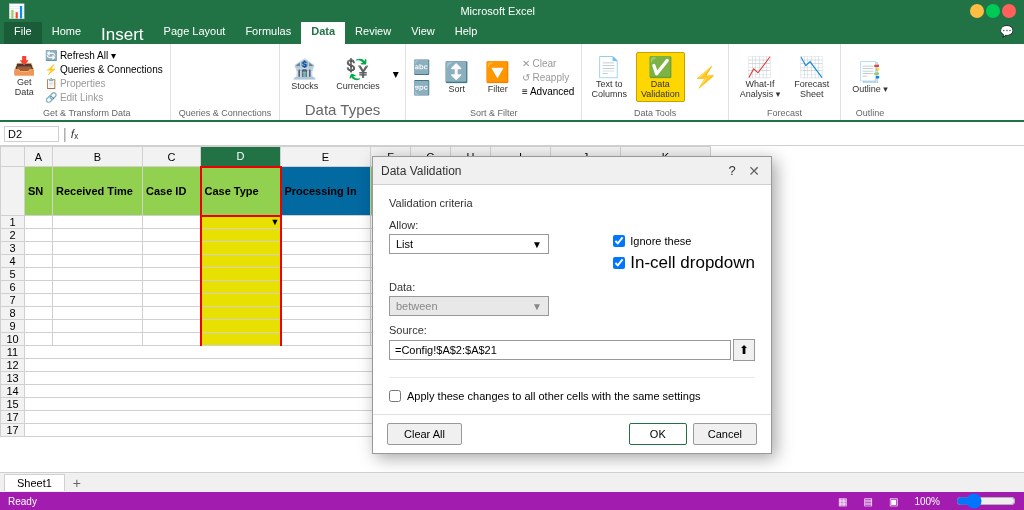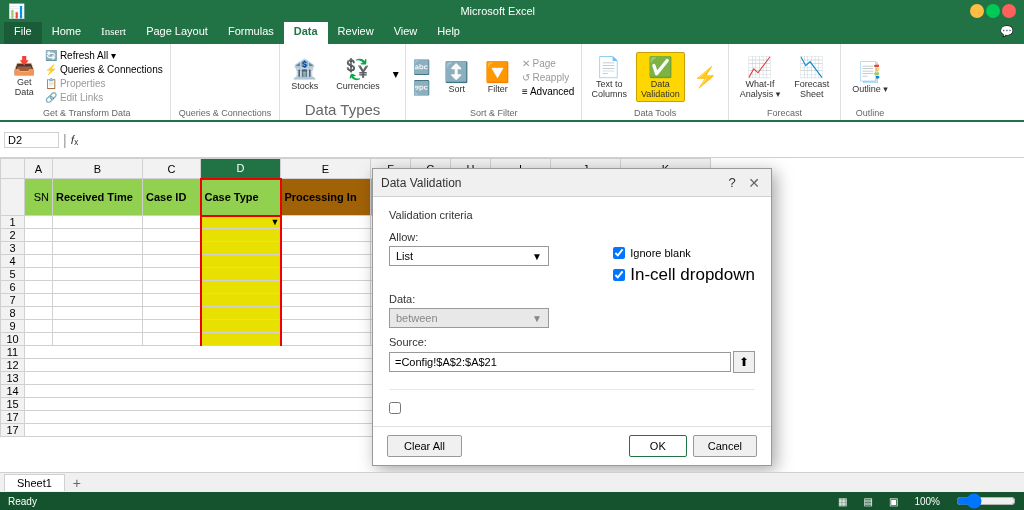--- a/index.html
+++ b/index.html
@@ -18,21 +18,21 @@
     <div style="display:flex; gap:2px;">
       <div style="width:14px;height:14px;background:#ffbd44;border-radius:50%;cursor:pointer;"></div>
       <div style="width:14px;height:14px;background:#00ca56;border-radius:50%;cursor:pointer;"></div>
       <div style="width:14px;height:14px;background:#ff605c;border-radius:50%;cursor:pointer;"></div>
     </div>
   </div>
 
   <div style="background:#217346; display:flex; padding:0 4px; height:22px;">
     <div style="padding:3px 10px; font-size:11px; color:white; cursor:pointer; background:#1a5c38;">File</div>
     <div style="padding:3px 10px; font-size:11px; color:white; cursor:pointer;">Home</div>
-    <div style="padding:3px 10px; font-size:11px; color:white; cursor:pointer;font-family:Liberation Serif, serif;">Insert</div>
+    <div style="padding:3px 10px; font-size:17px; color:white; cursor:pointer;">Insert</div>
     <div style="padding:3px 10px; font-size:11px; color:white; cursor:pointer;">Page Layout</div>
     <div style="padding:3px 10px; font-size:11px; color:white; cursor:pointer;">Formulas</div>
     <div style="padding:3px 10px; font-size:11px; color:white; cursor:pointer; background:#ffffff; color:#217346; font-weight:600;">Data</div>
     <div style="padding:3px 10px; font-size:11px; color:white; cursor:pointer;">Review</div>
     <div style="padding:3px 10px; font-size:11px; color:white; cursor:pointer;">View</div>
     <div style="padding:3px 10px; font-size:11px; color:white; cursor:pointer;">Help</div>
     <div style="flex:1;"></div>
     <div style="padding:3px 6px; color:white; cursor:pointer;">💬</div>
   </div>
 
@@ -102,21 +102,21 @@
           <span style="font-size:20px;">↕️</span>
           <span style="font-size:9px; color:#333;">Sort</span>
         </div>
         <div style="display:flex; flex-direction:column; align-items:center; padding:2px 6px; cursor:pointer; border:1px solid transparent; border-radius:2px; justify-content:center;">
           <span style="font-size:20px;">🔽</span>
           <span style="font-size:9px; color:#333;">Filter</span>
         </div>
         <div style="display:flex; flex-direction:column; gap:1px; justify-content:center;">
           <div style="display:flex; align-items:center; gap:2px; padding:1px 3px; cursor:pointer; font-size:10px; color:#999;">
             <span>✕</span>
-            <span>Page</span>
+            <span>Clear</span>
           </div>
           <div style="display:flex; align-items:center; gap:2px; padding:1px 3px; cursor:pointer; font-size:10px; color:#999;">
             <span>↺</span>
             <span>Reapply</span>
           </div>
           <div style="display:flex; align-items:center; gap:2px; padding:1px 3px; cursor:pointer; font-size:10px;">
             <span>≡</span>
             <span>Advanced</span>
           </div>
         </div>
@@ -161,21 +161,21 @@
         <div style="display:flex; flex-direction:column; align-items:center; padding:2px 4px; cursor:pointer; border:1px solid transparent; border-radius:2px;">
           <span style="font-size:20px;">📑</span>
           <span style="font-size:9px; color:#333;">Outline ▾</span>
         </div>
       </div>
       <div style="font-size:9px; color:#666; text-align:center;">Outline</div>
     </div>
 
   </div>
 
-  <div style="background:#fff; border-bottom:1px solid #d0d0d0; display:flex; align-items:center; height:36px; padding:0 4px; gap:4px;">
+  <div style="background:#fff; border-bottom:1px solid #d0d0d0; display:flex; align-items:center; height:24px; padding:0 4px; gap:4px;">
     <input type="text" style="border: 1px solid rgb(208, 208, 208); width: 55px; padding: 1px 3px; font-size: 11px; font-family: inherit;" value="D2" readonly="">
     <span style="color:#999; font-size:14px;">|</span>
     <span style="font-size:12px; cursor:pointer; color:#333;">𝑓ₓ</span>
     <input type="text" style="flex: 1 1 0%; border: none; outline: none; font-size: 11px; padding: 1px 3px; font-family: inherit;">
   </div>
 
   <div style="display:flex; height:calc(510px - 22px - 22px - 78px - 22px - 18px); overflow:hidden; position:relative;">
 
     <div style="flex:1; overflow:auto;">
       <table style="border-collapse:collapse; font-size:11px; font-family:'Segoe UI',Arial,sans-serif;">
@@ -207,25 +207,25 @@
             <th style="background:#f2f2f2; border:1px solid #d0d0d0; height:20px; text-align:center; font-weight:normal;">H</th>
             <th style="background:#f2f2f2; border:1px solid #d0d0d0; height:20px; text-align:center; font-weight:normal;">I</th>
             <th style="background:#f2f2f2; border:1px solid #d0d0d0; height:20px; text-align:center; font-weight:normal;">J</th>
             <th style="background:#f2f2f2; border:1px solid #d0d0d0; height:20px; text-align:center; font-weight:normal;">K</th>
           </tr>
         </thead>
         <tbody>
 
           <tr>
             <td style="background:#f2f2f2; border:1px solid #d0d0d0; text-align:center; color:#333; font-weight:normal;"></td>
-            <td style="background:#92d050; border:1px solid #d0d0d0; font-weight:normal; padding:0 3px;text-align:right;">SN</td>
+            <td style="background:#92d050; border:1px solid #d0d0d0; font-weight:bold; padding:0 3px;">SN</td>
             <td style="background:#92d050; border:1px solid #d0d0d0; font-weight:bold; padding:0 3px;">Received Time</td>
-            <td style="background:#92d050; border:1px solid #d0d0d0; font-weight:bold; padding:12px 3px;">Case ID</td>
+            <td style="background:#92d050; border:1px solid #d0d0d0; font-weight:bold; padding:18px 3px;">Case ID</td>
             <td style="background:#92d050; border:2px solid #e00; font-weight:bold; padding:0 3px;">Case Type</td>
-            <td style="background:#a16207; border:1px solid #d0d0d0; font-weight:bold; padding:0 3px;">Processing In</td>
+            <td style="background:#0369a1; border:1px solid #d0d0d0; font-weight:bold; padding:0 3px;">Processing In</td>
             <td style="background:#92d050; border:1px solid #d0d0d0; font-weight:bold;"></td>
             <td style="background:#92d050; border:1px solid #d0d0d0; font-weight:bold;"></td>
             <td style="background:#92d050; border:1px solid #d0d0d0; font-weight:bold;"></td>
             <td style="background:#92d050; border:1px solid #d0d0d0; font-weight:bold;"></td>
             <td style="background:#92d050; border:1px solid #d0d0d0; font-weight:bold; padding:0 3px;">Duration</td>
             <td style="background:#92d050; border:1px solid #d0d0d0; font-weight:bold; padding:0 3px;">User Remarks</td>
           </tr>
 
           <tr>
             <td style="background:#f2f2f2; border:1px solid #d0d0d0; text-align:center;">1</td>
@@ -420,21 +420,21 @@
             <div style="flex:1;">
               <div style="font-size:11px; color:#333; margin-bottom:3px;">Allow:</div>
               <div style="border:1px solid #999; padding:3px 6px; font-size:11px; display:flex; justify-content:space-between; align-items:center; width:160px; background:#fff; cursor:pointer;">
                 <span>List</span>
                 <span style="font-size:10px;">▼</span>
               </div>
             </div>
             <div style="display:flex; flex-direction:column; gap:6px; margin-top:16px;">
               <div style="display:flex; align-items:center; gap:5px;">
                 <input type="checkbox" checked="" style="width: 12px; height: 12px; cursor: pointer;">
-                <label style="font-size:11px;">Ignore blank</label>
+                <label style="font-size:11px;">Ignore these</label>
               </div>
               <div style="display:flex; align-items:center; gap:5px;">
                 <input type="checkbox" checked="" style="width: 12px; height: 12px; cursor: pointer;">
                 <label style="font-size:17px;">In-cell dropdown</label>
               </div>
             </div>
           </div>
 
           <div style="margin-bottom:8px;">
             <div style="font-size:11px; color:#333; margin-bottom:3px;">Data:</div>
@@ -447,20 +447,21 @@
           <div style="margin-bottom:4px;">
             <div style="font-size:11px; color:#333; margin-bottom:3px;">Source:</div>
             <div style="display:flex; align-items:center; gap:2px;">
               <input type="text" value="=Config!$A$2:$A$21" style="flex: 1 1 0%; border: 1px solid rgb(153, 153, 153); padding: 3px 5px; font-size: 11px; font-family: &quot;Segoe UI&quot;, Arial, sans-serif; outline: none;">
               <div style="width:22px; height:22px; border:1px solid #999; background:#f0f0f0; display:flex; align-items:center; justify-content:center; cursor:pointer; font-size:12px;">⬆</div>
             </div>
           </div>
 
           <div style="display:flex; align-items:center; gap:6px; margin-top:16px; padding-top:12px; border-top:1px solid #e8e8e8;">
             <input type="checkbox" style="width: 12px; height: 12px; cursor: pointer;">
+            <label style="font-size:11px;">Apply these changes to all other cells with the same settings</label>
           </div>
         </div>
 
         <div style="display:flex; justify-content:space-between; align-items:center; padding:8px 14px; border-top:1px solid #e0e0e0;">
           <button style="padding:4px 16px; font-size:11px; border:1px solid #999; background:#f0f0f0; cursor:pointer; border-radius:2px; font-family:'Segoe UI',Arial,sans-serif;">Clear All</button>
           <div style="display:flex; gap:6px;">
             <button style="padding:4px 20px; font-size:11px; border:1px solid #217346; background:#fff; cursor:pointer; border-radius:2px; font-family:'Segoe UI',Arial,sans-serif;">OK</button>
             <button style="padding:4px 14px; font-size:11px; border:1px solid #999; background:#f0f0f0; cursor:pointer; border-radius:2px; font-family:'Segoe UI',Arial,sans-serif;">Cancel</button>
           </div>
         </div>
@@ -468,21 +469,21 @@
       </div>
     </div>
 
   </div>
 
   <div style="position:absolute; bottom:18px; left:0; right:0; height:20px; background:#f0f0f0; border-top:1px solid #d0d0d0; display:flex; align-items:center; padding:0 4px;">
     <div style="padding:2px 12px; font-size:11px; background:#fff; border:1px solid #d0d0d0; border-bottom:none; cursor:pointer; margin-right:2px;">Sheet1</div>
     <div style="width:20px; height:20px; display:flex; align-items:center; justify-content:center; cursor:pointer; font-size:14px; color:#666;">+</div>
   </div>
 
-  <div style="position:absolute; bottom:0; left:0; right:0; background:#14532d; color:white; height:18px; display:flex; align-items:center; padding:0 8px; font-size:10px; gap:16px;">
+  <div style="position:absolute; bottom:0; left:0; right:0; background:#a21caf; color:white; height:18px; display:flex; align-items:center; padding:0 8px; font-size:10px; gap:16px;">
     <span>Ready</span>
     <div style="flex:1;"></div>
     <span style="cursor:pointer;">▦</span>
     <span style="cursor:pointer;">▤</span>
     <span style="cursor:pointer;">▣</span>
     <span>100%</span>
     <input type="range" min="10" max="400" value="100" style="width: 60px; height: 10px; cursor: pointer;">
   </div>
 
 </div>

